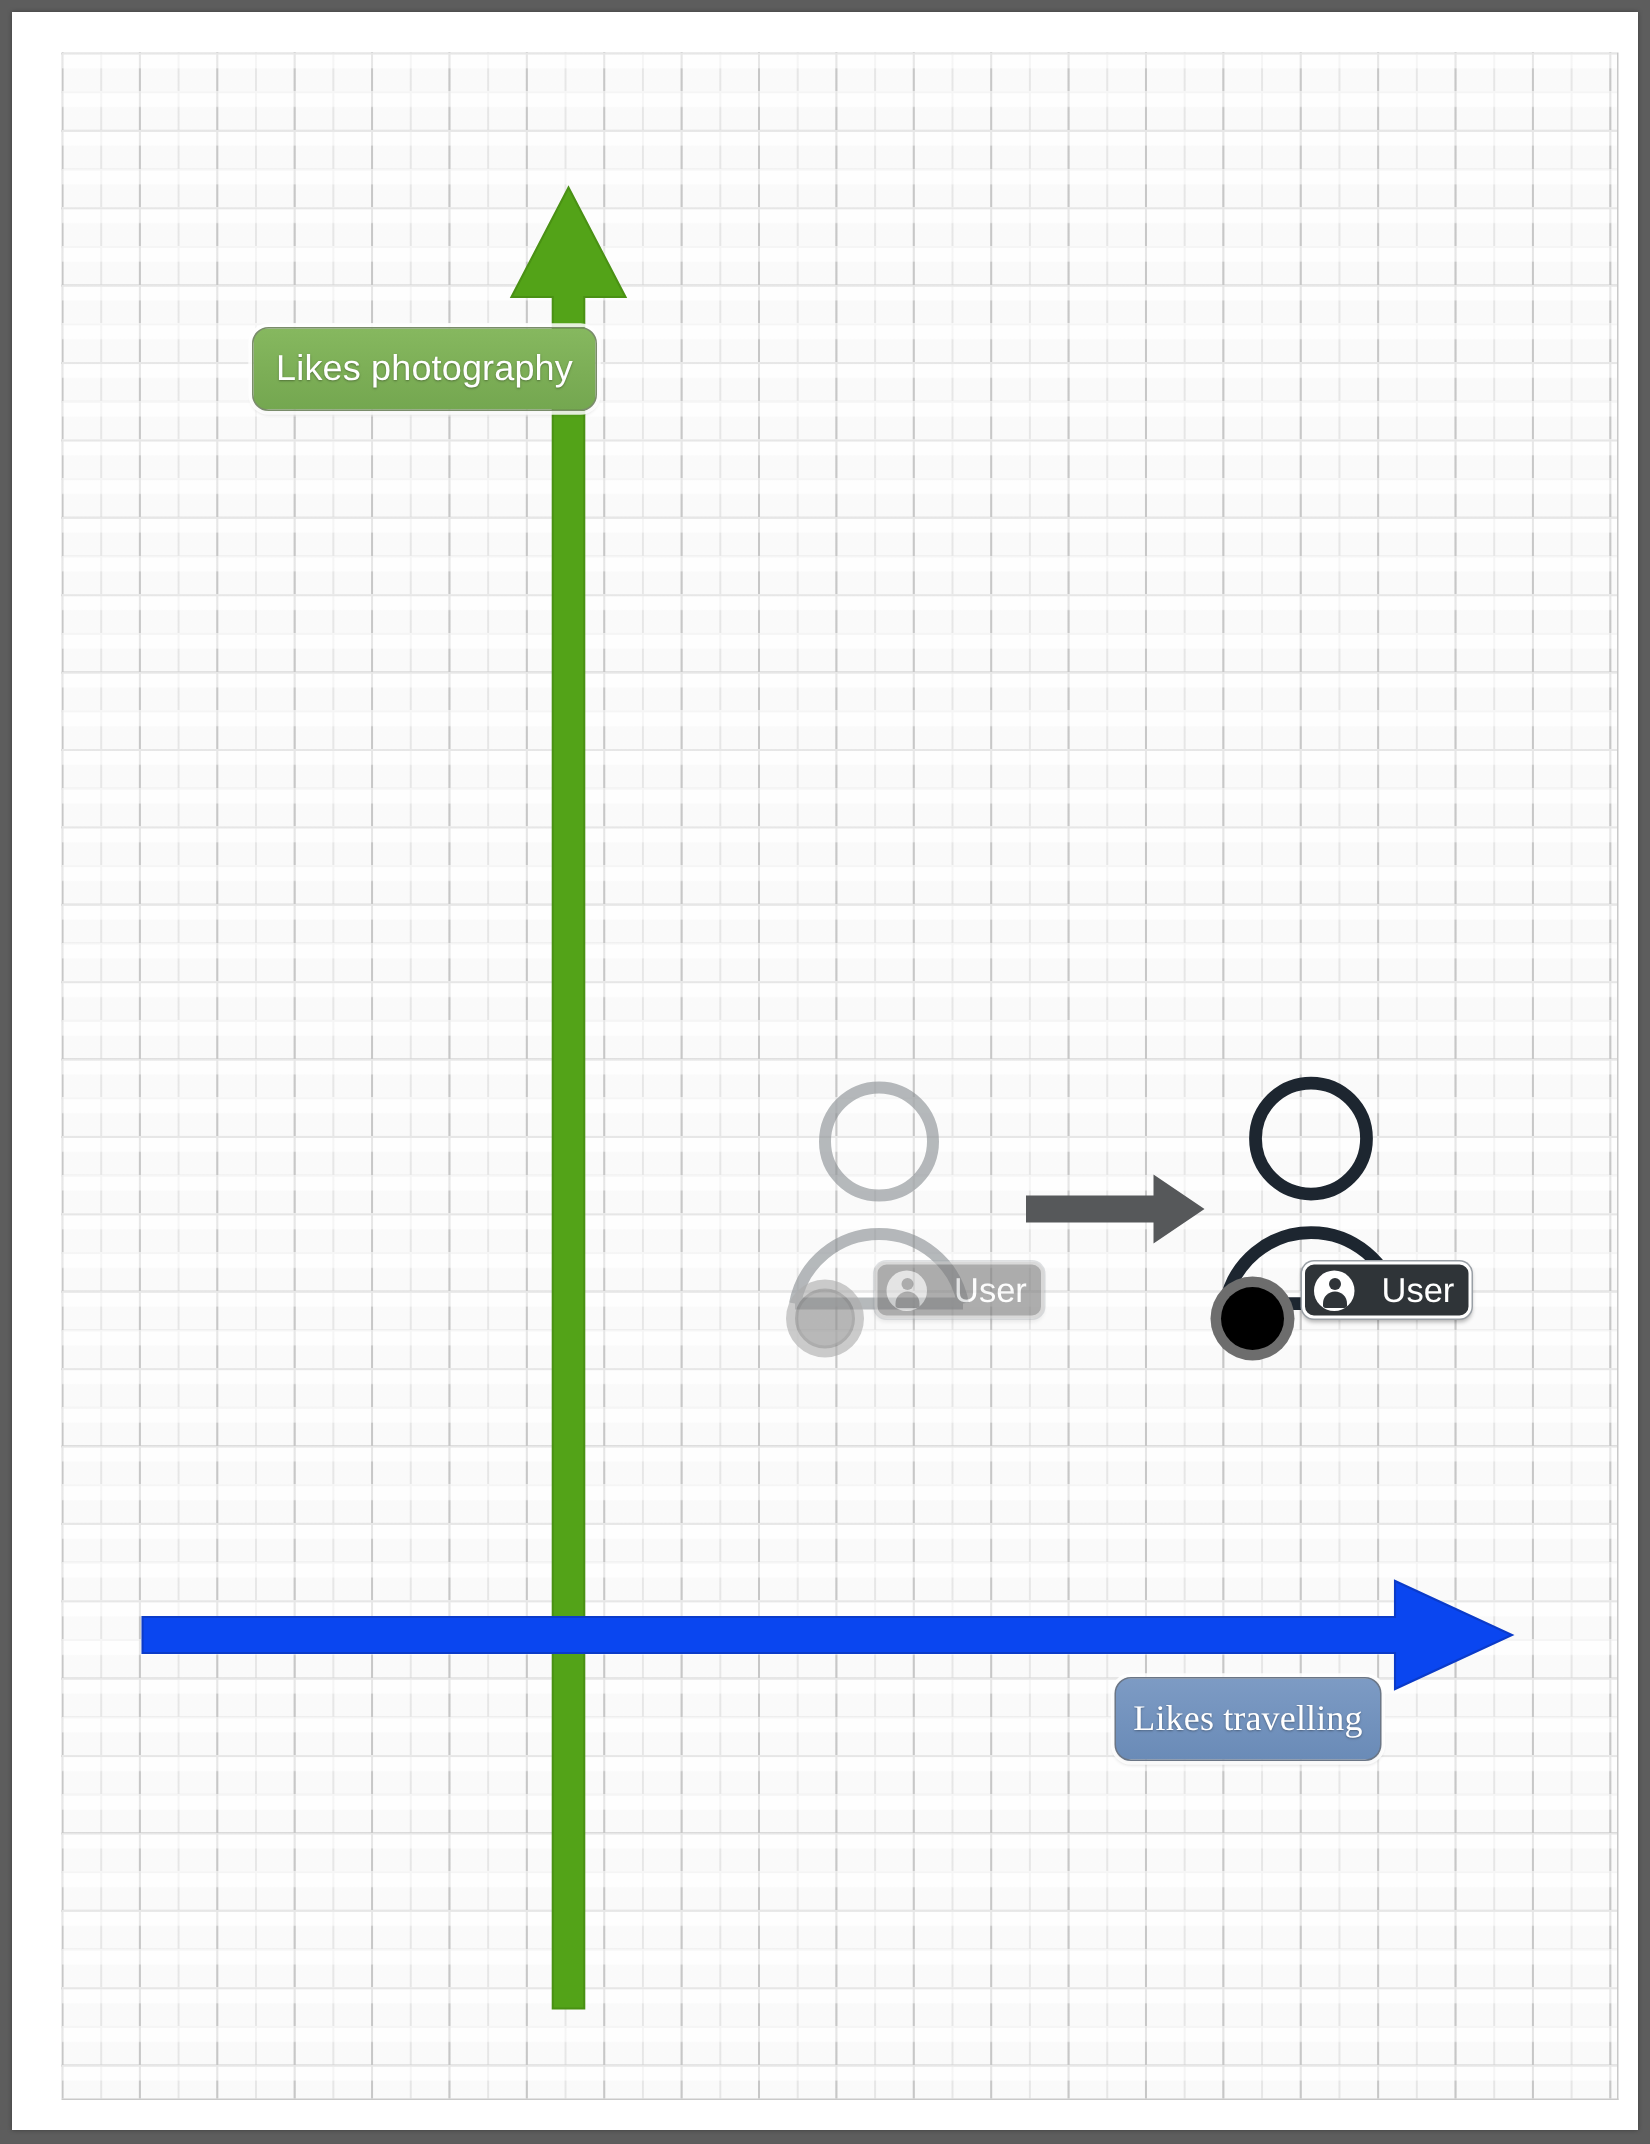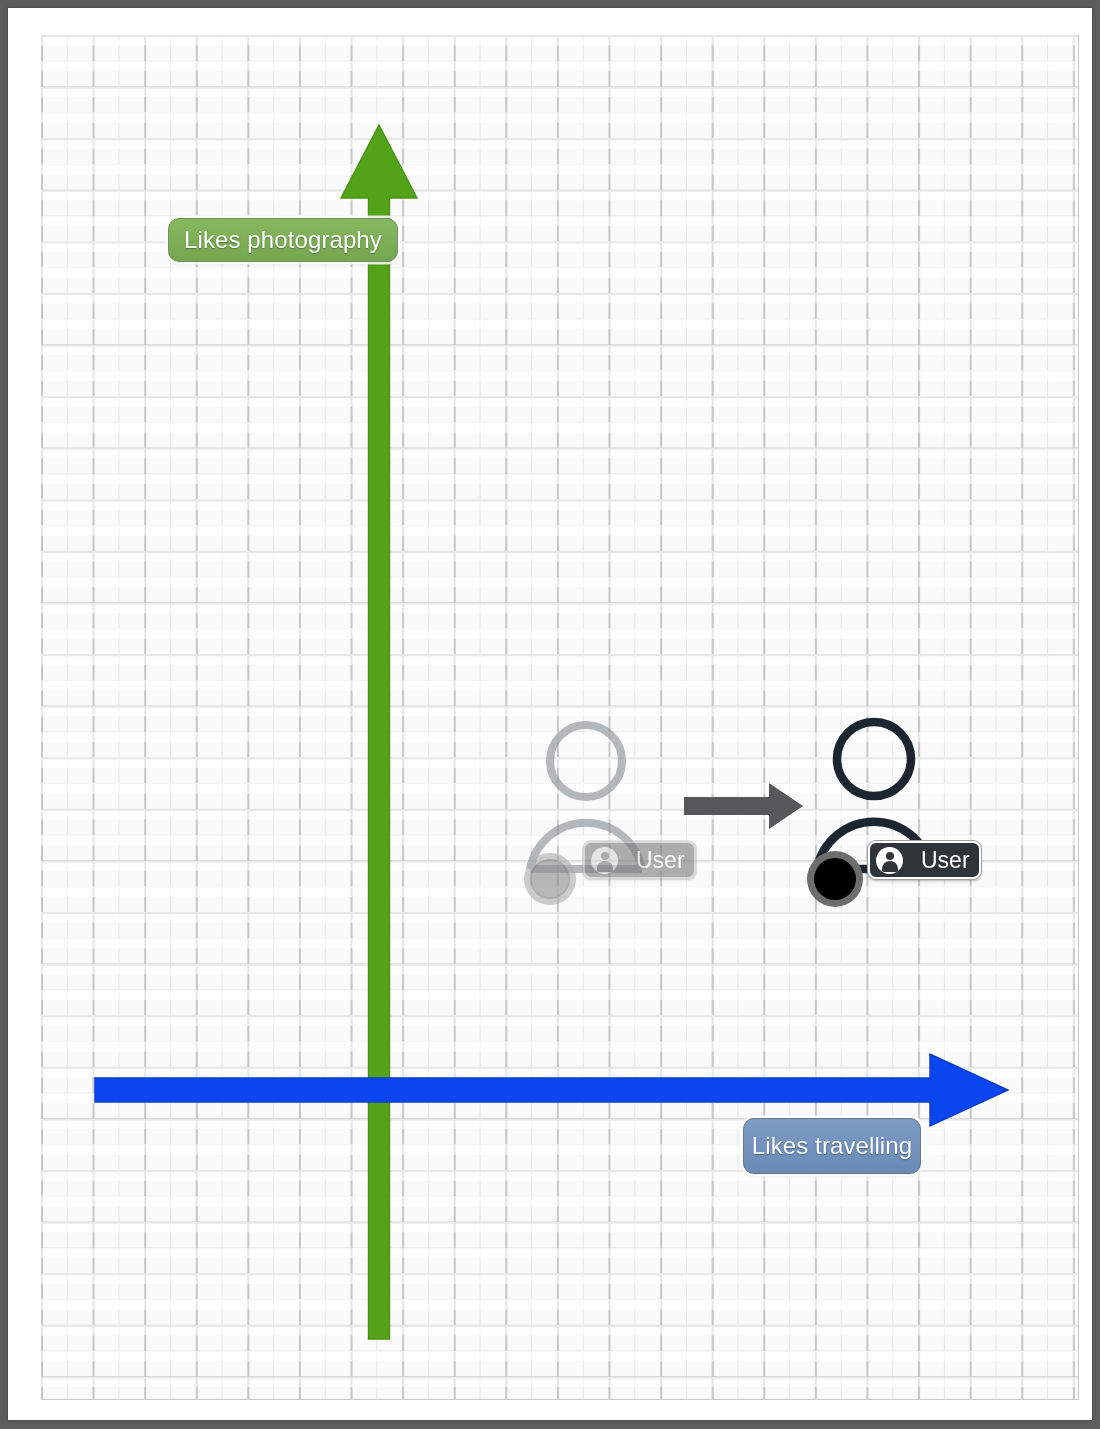--- a/index.html
+++ b/index.html
@@ -85,34 +85,35 @@
     color: #ffffff;
     font-size: 24px;
     letter-spacing: .1px;
     border-radius: 11px;
     text-shadow: 0 1px 1.5px rgba(0,0,0,.35);
     white-space: nowrap;
   }
 
   #label-photography {
     left: 160px; top: 210px;
-    width: 230px; height: 44px;
+    width: 230px; height: 56px;
     background: linear-gradient(to bottom, #86b85f 0%, #7cae56 55%, #74a750 100%);
     border: 1.6px solid #7a8c6b;
     box-shadow: 0 0 0 2.5px rgba(255,255,255,.85),
                 0 2px 3px rgba(0,0,0,.22);
   }
 
   #label-travelling {
     left: 735px; top: 1110px;
     width: 178px; height: 56px;
     background: linear-gradient(to bottom, #7d9bc4 0%, #7292bd 55%, #6a8bb7 100%);
     border: 1.6px solid #6b7686;
     box-shadow: 0 0 0 2.5px rgba(255,255,255,.85),
                 0 2px 3px rgba(0,0,0,.22);
+    font-family: Liberation Serif, serif;
   }
 
   
   .user-chip {
     position: absolute;
     display: flex;
     align-items: center;
     gap: 18px;
     padding: 0 9px 0 6px;
     height: 38px;

